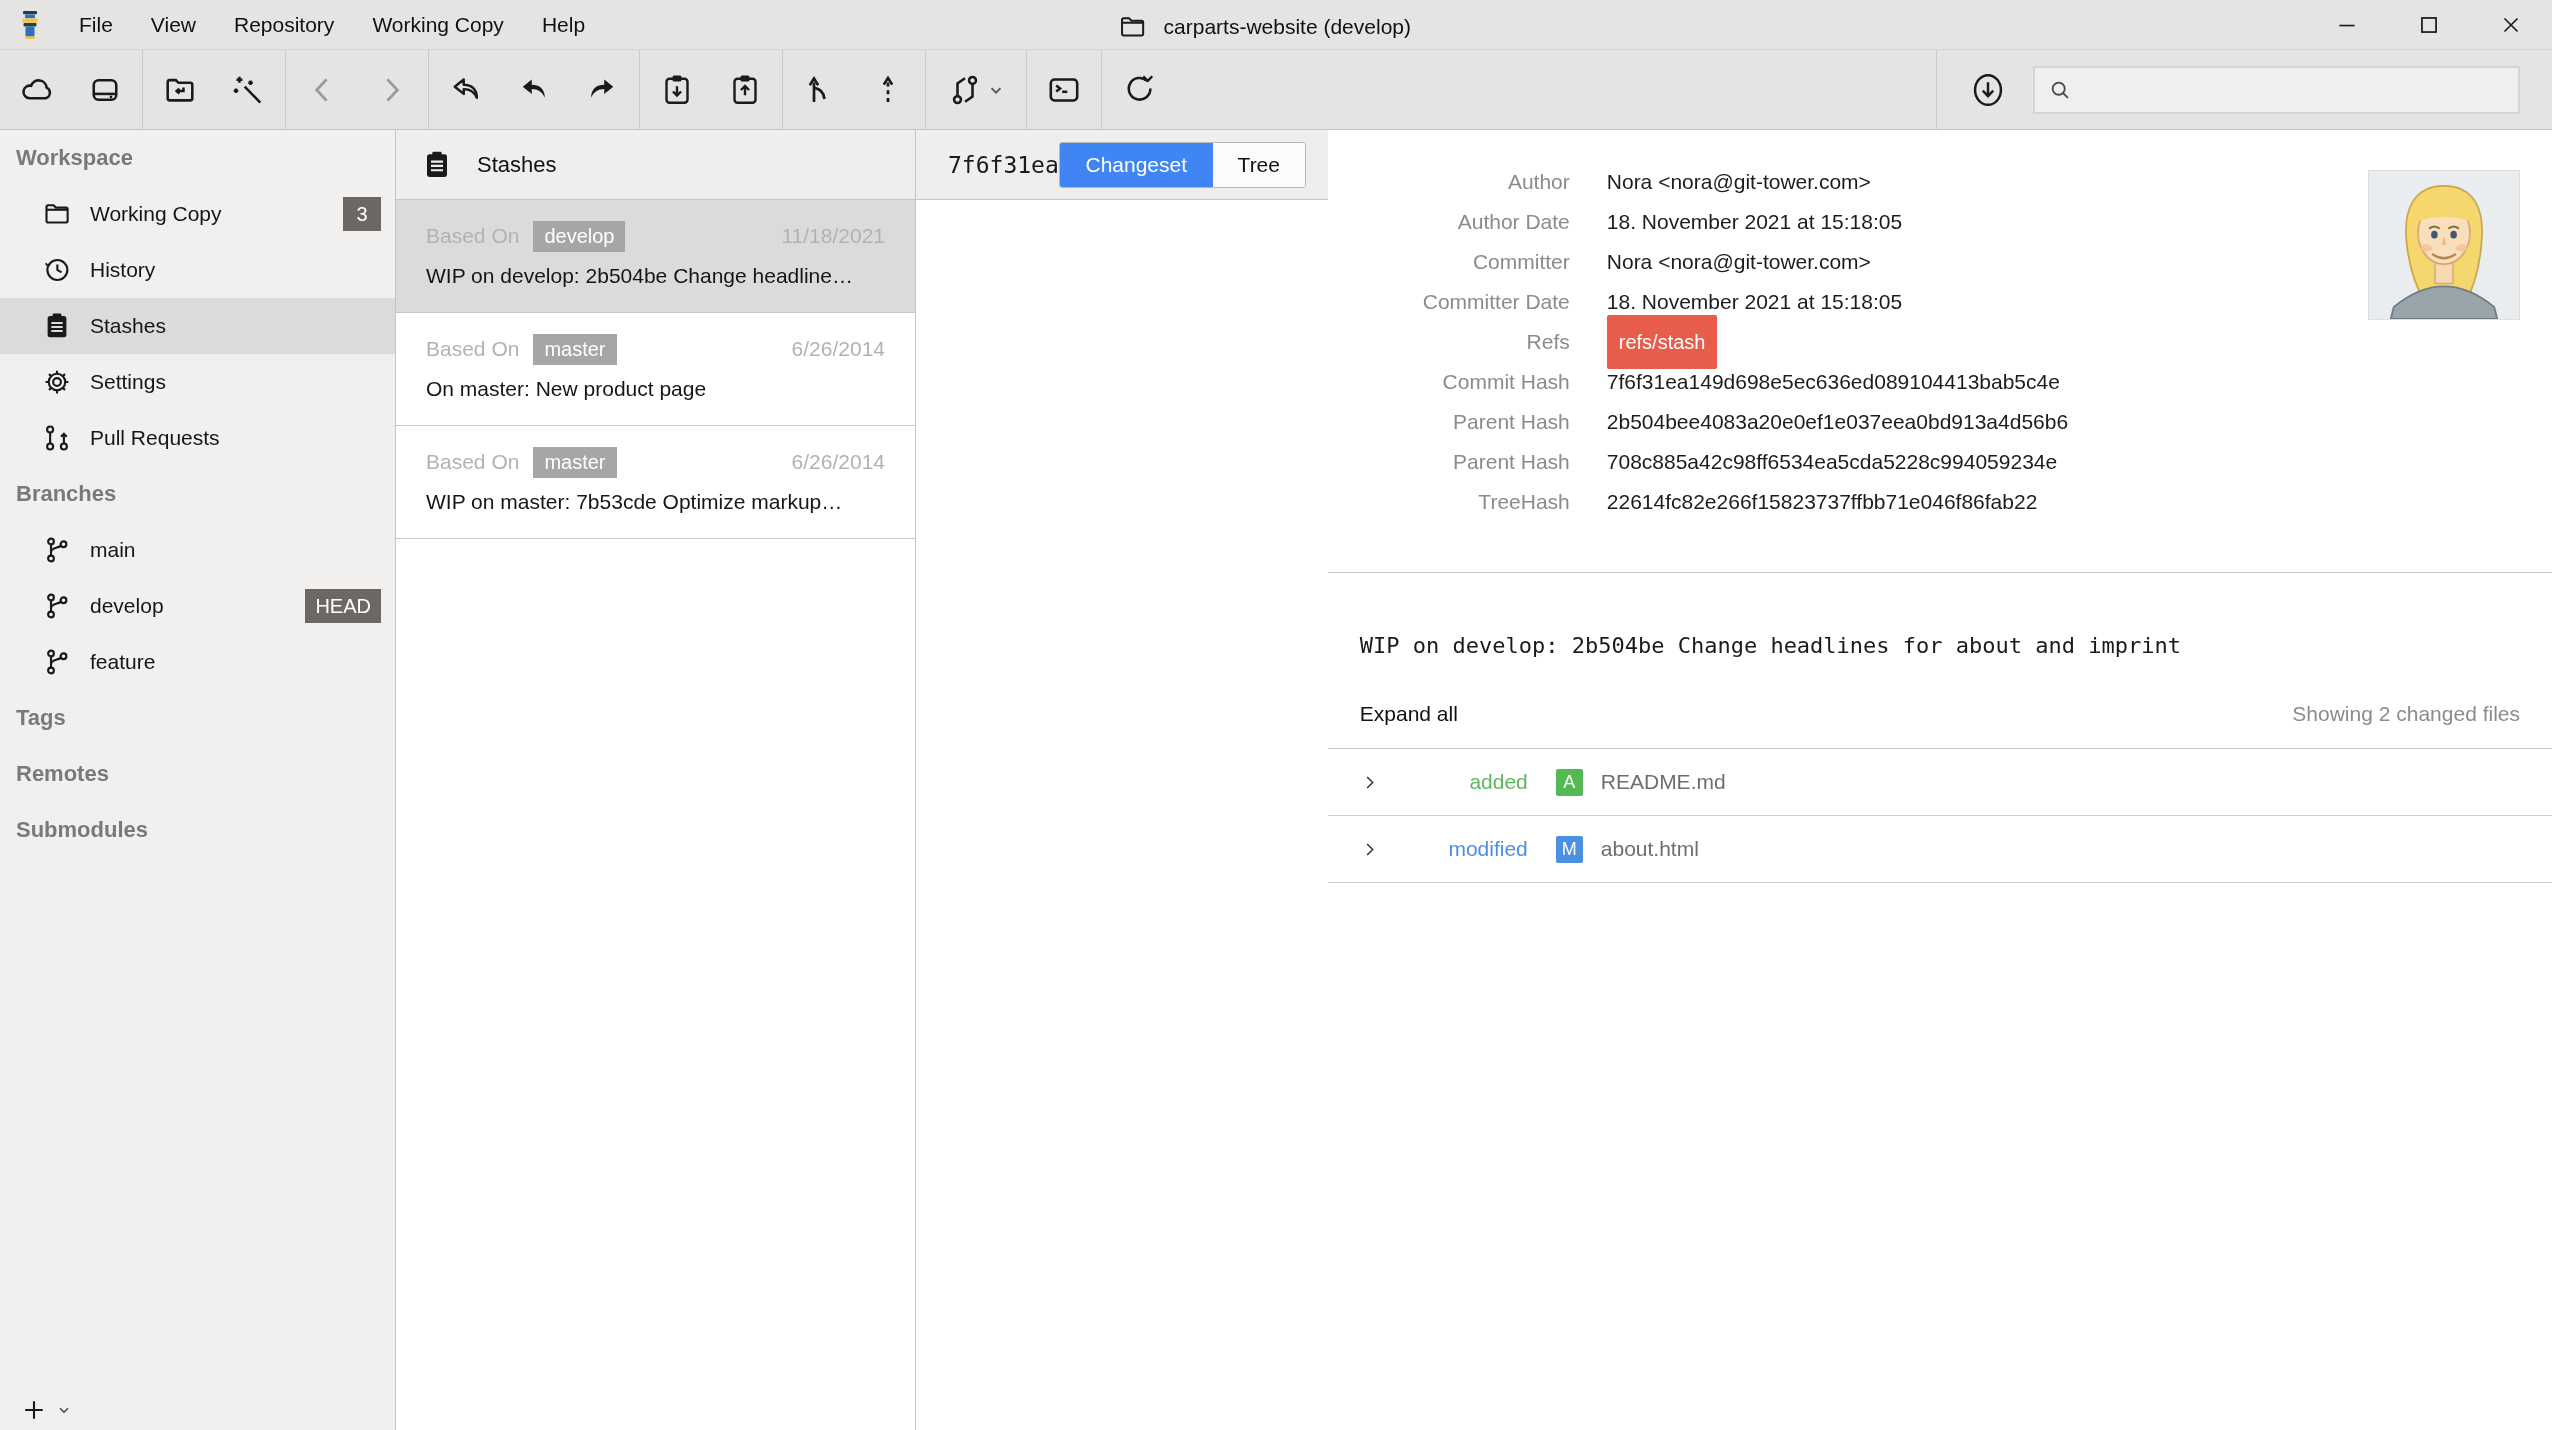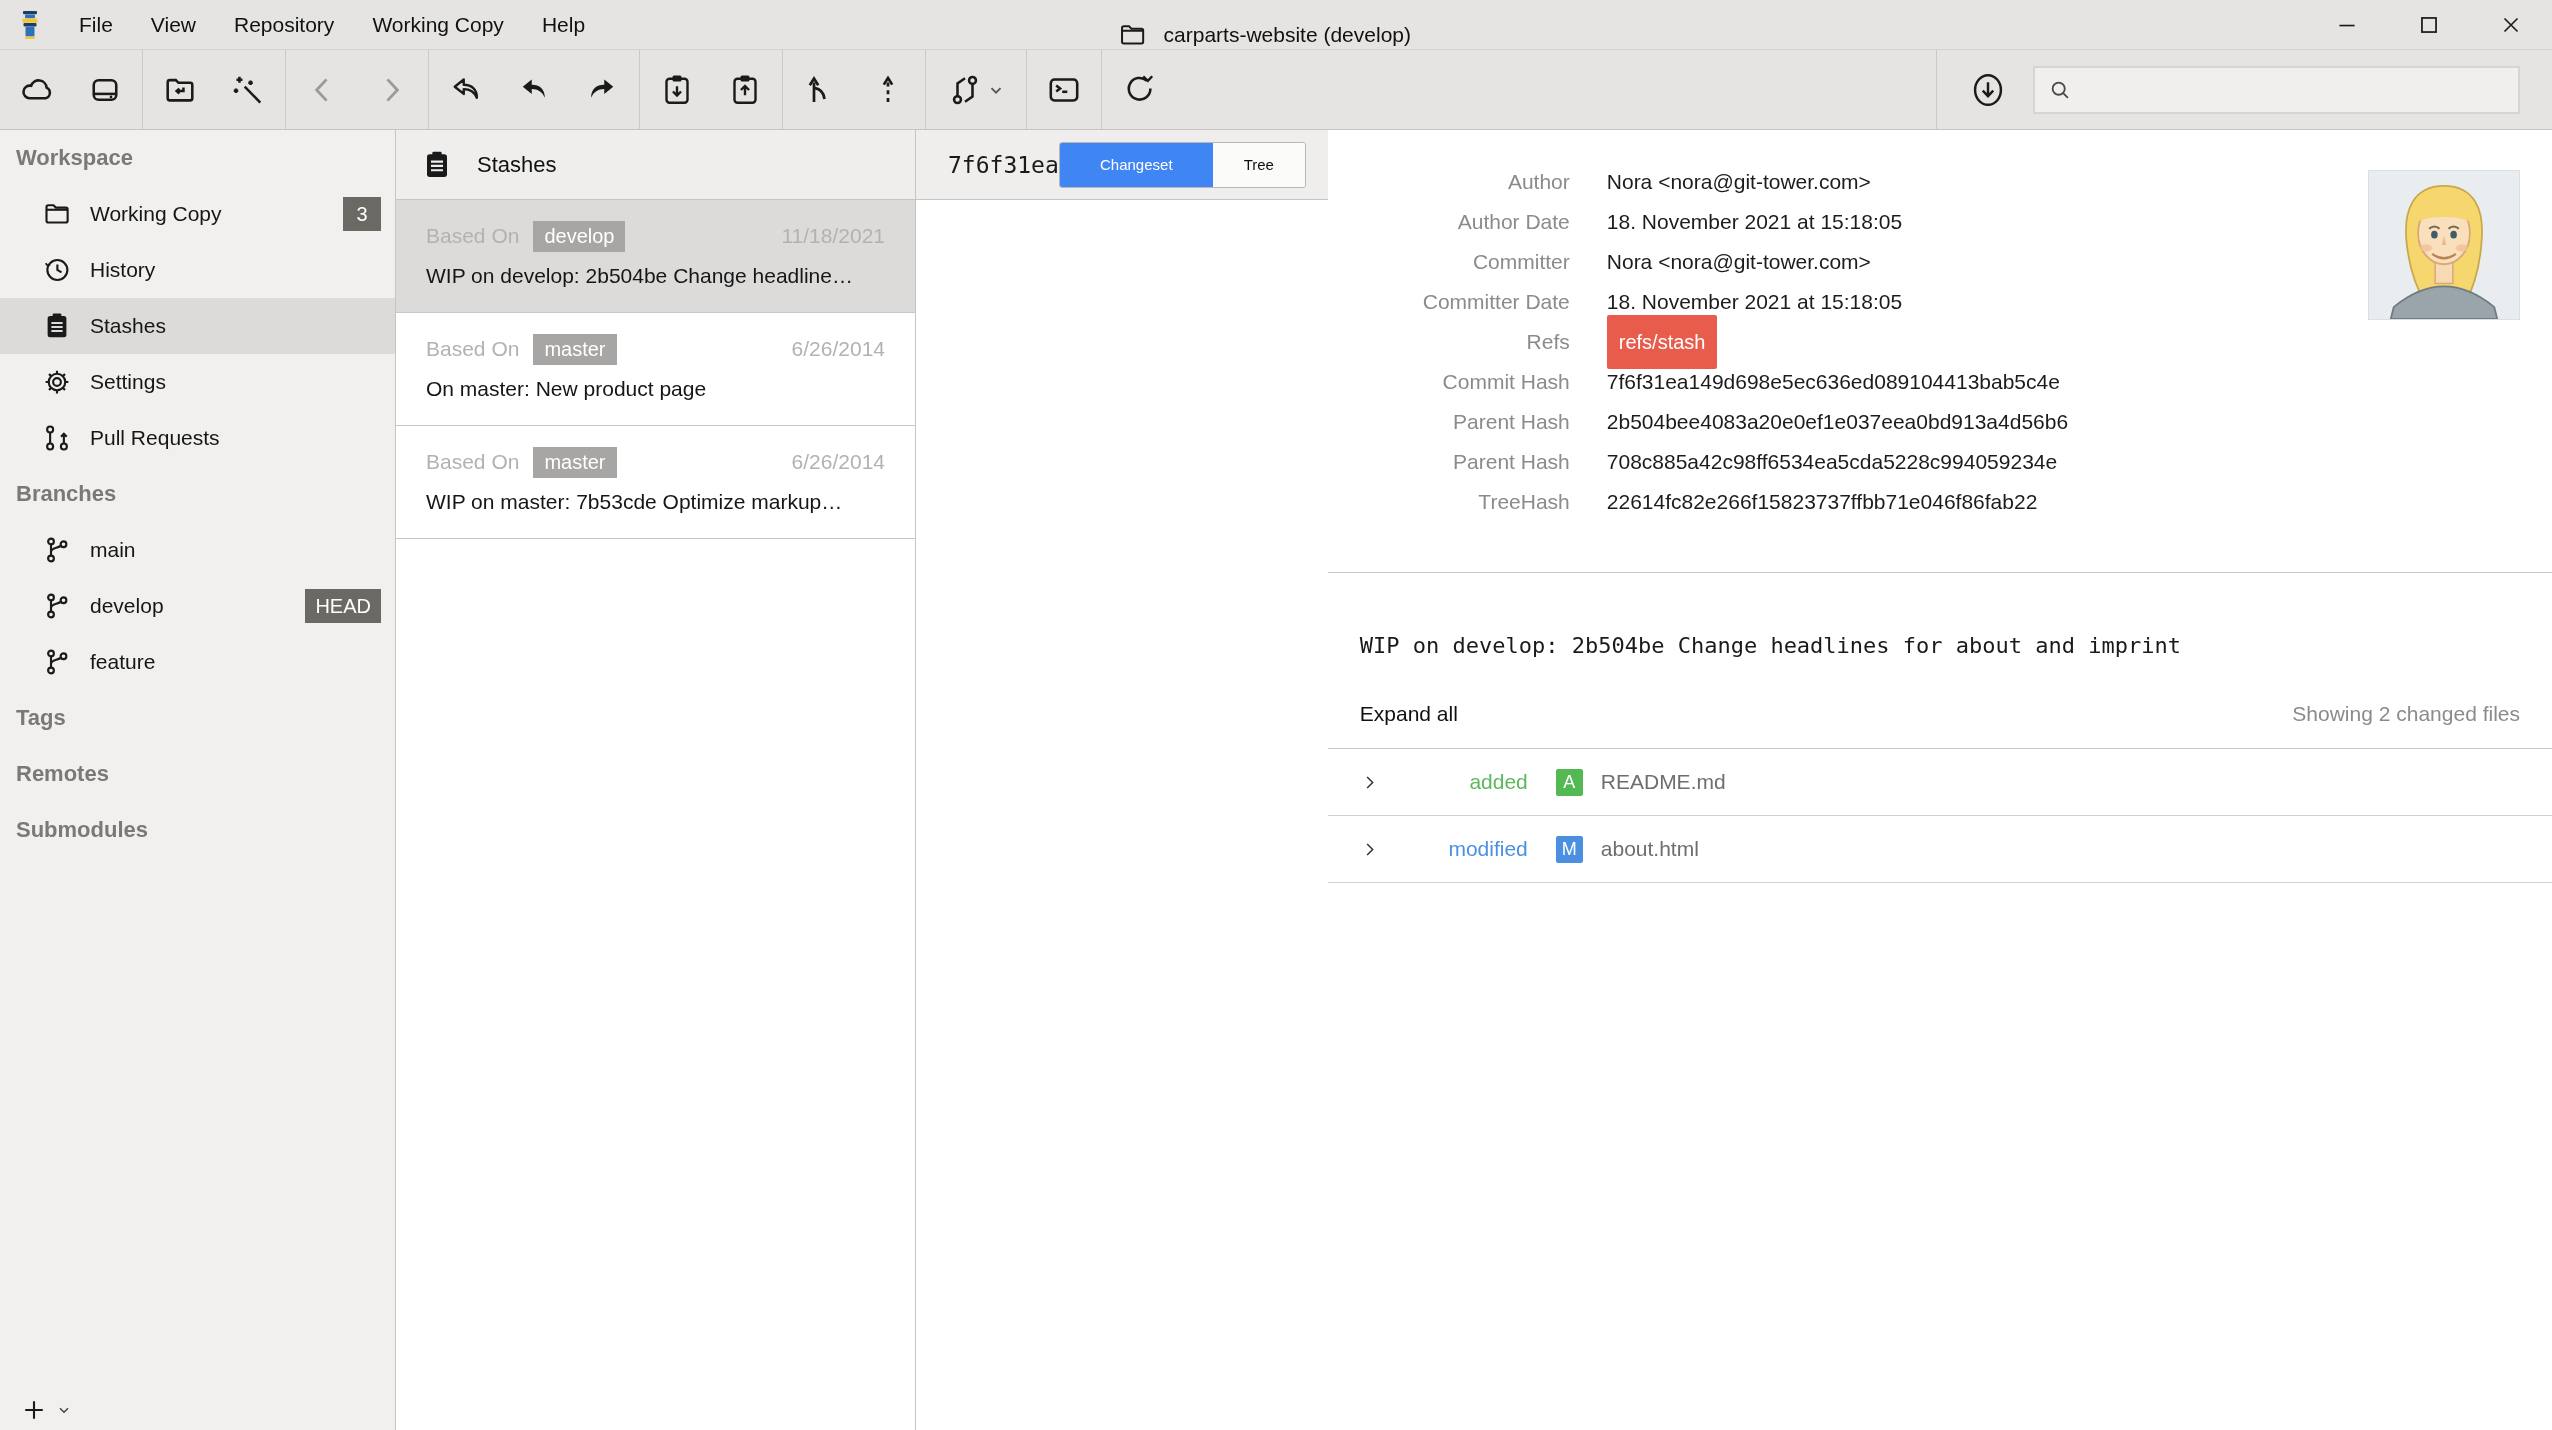--- a/index.html
+++ b/index.html
@@ -5,21 +5,21 @@
   * { margin:0; padding:0; box-sizing:border-box; }
   html,body { width:2552px; height:1430px; }
   body { font-family:"Liberation Sans", sans-serif; background:#fff; color:#1a1a1a; overflow:hidden; }
   svg { display:block; }
 
   
   .titlebar { height:50px; background:#e5e4e3; border-bottom:1px solid #d4d3d2; display:flex; align-items:center; position:relative; }
   .app-icon { margin:0 14px 0 14px; }
   .menus { display:flex; height:100%; }
   .menu-item { font-size:21px; color:#111; padding:0 19px; height:100%; display:flex; align-items:center; cursor:default; }
-  .win-title { position:absolute; left:50%; top:10px; height:100%; transform:translateX(-54%); display:flex; align-items:center; gap:16px; font-size:21px; color:#111; }
+  .win-title { position:absolute; left:50%; top:2px; height:100%; transform:translateX(-54%); display:flex; align-items:center; gap:16px; font-size:21px; color:#111; }
   .win-controls { margin-left:auto; display:flex; height:100%; }
   .win-btn { width:82px; height:100%; display:flex; align-items:center; justify-content:center; }
 
   
   .toolbar { height:80px; background:#e5e4e3; border-bottom:1px solid #c6c5c4; display:flex; align-items:stretch; }
   .tb-group { display:flex; align-items:center; padding:0 8px; gap:10px; }
   .tb-btn { width:58px; height:58px; display:flex; align-items:center; justify-content:center; border-radius:3px; }
   .tb-sep { width:1px; background:#cbcac9; }
   .tb-right { margin-left:auto; display:flex; align-items:center; }
   .search-box { width:487px; height:48px; background:#f0efee; border:2px solid #d6d5d4; display:flex; align-items:center; padding:0 12px; gap:10px; margin:0 32px 0 16px; }
@@ -45,21 +45,21 @@
   .stash-line1 { display:flex; align-items:center; gap:14px; font-size:21px; color:#b3b2b1; height:40px; }
   .branch-badge { background:var(--badge_gray,#a7a6a5); color:#fff; font-size:20px; padding:4px 11px; }
   .stash-date { margin-left:auto; }
   .stash-msg { margin-top:8px; font-size:21px; color:#161616; white-space:nowrap; overflow:hidden; }
 
   
   .detail-panel { flex:1; display:flex; flex-direction:row; background:#fff; min-width:0; }
   .detail-header { height:70px; background:#efeeed; border-bottom:1px solid #c6c5c4; display:flex; align-items:center; padding:0 22px 0 32px; flex-shrink:0; }
   .commit-hash-short { font-family:"DejaVu Sans Mono", monospace; font-size:23px; color:#1a1a1a; }
   .segmented { margin-left:auto; display:flex; border:1px solid #b9b8b7; border-radius:3px; overflow:hidden; height:46px; }
-  .seg-btn { display:flex; align-items:center; justify-content:center; font-size:15px; }
+  .seg-btn { display:flex; align-items:center; justify-content:center; font-size:21px; }
   .seg-changeset { width:153px; background:var(--accent_blue,#3f86f4); color:#fff; }
   .seg-tree { width:92px; background:#fbfbfa; color:#111; }
 
   .detail-body { flex:1; position:relative; overflow:hidden; }
   .meta { padding-top:32px; }
   .frow { height:40px; display:flex; align-items:center; font-size:21px; }
   .flabel { width:242px; text-align:right; color:#8c8b8a; flex-shrink:0; }
   .fvalue { margin-left:37px; color:#1c1c1c; }
   .ref-badge { background:var(--stash_red,#e75c4b); color:#fff; padding:16px 12px; font-size:20px; border-radius:2px; }
   .avatar { position:absolute; top:40px; right:32px; width:152px; height:150px; background:#e9edf0; border:1px solid #dcdfe2; overflow:hidden; }

